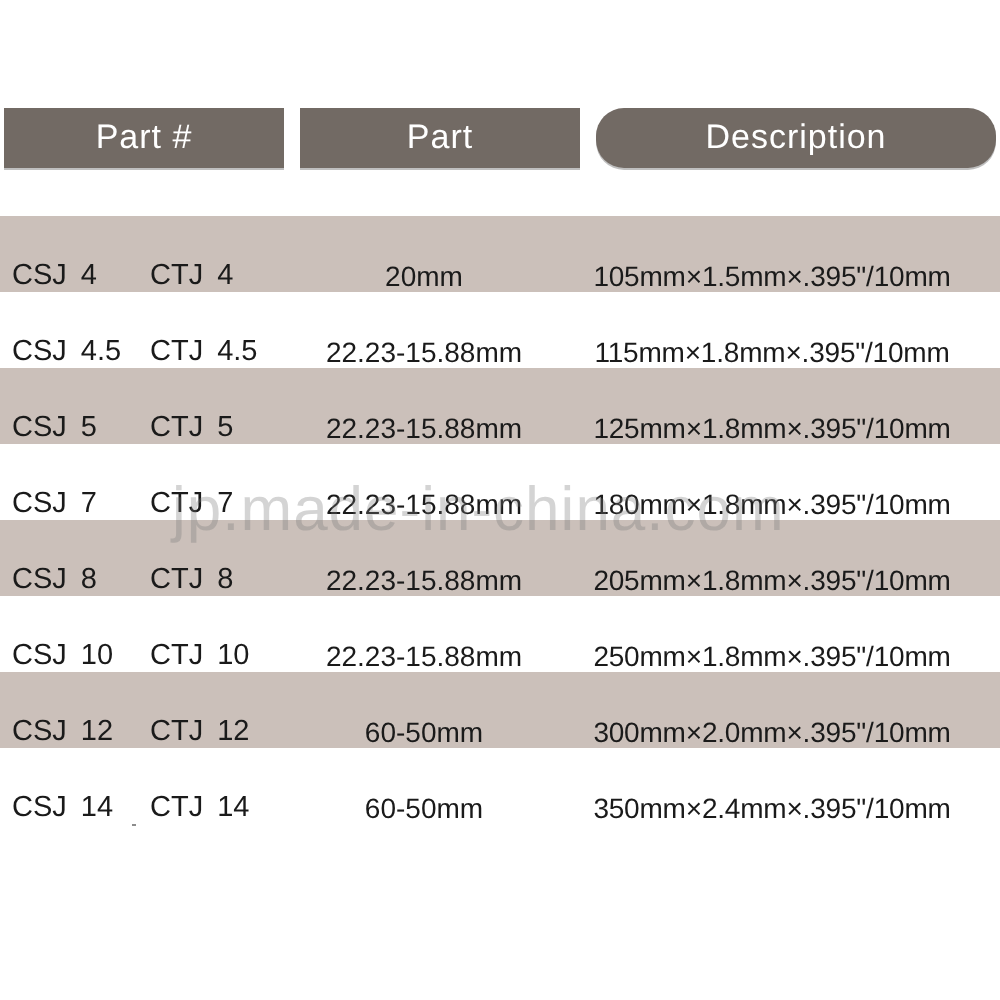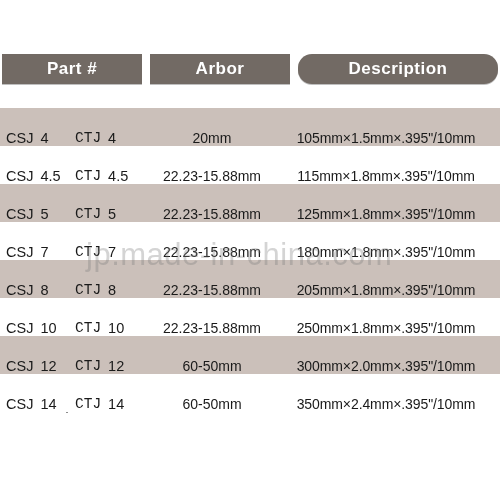--- a/index.html
+++ b/index.html
@@ -38,21 +38,20 @@
     background: #726a64;
     color: #ffffff;
     display: flex;
     align-items: center;
     justify-content: center;
     font-size: 17px;
     letter-spacing: 0.5px;
     height: 30px;
     box-sizing: border-box;
     box-shadow: 0 1px 0 rgba(0,0,0,0.25);
-    font-weight: bold;
   }
   .header-cell.part { width: 140px; }
   .header-cell.arbor { width: 140px; }
   .header-cell.desc  { flex: 1 1 auto; border-radius: 14px; }
 
   
   #table-body {
     position: absolute;
     left: 0;
     top: 108px;
@@ -80,21 +79,21 @@
     width: 66px;
     padding-left: 6px;
     justify-content: flex-start;
   }
   .cell-part .code { margin-right: 7px; }
   .cell-arbor {
     width: 82px;
     padding-left: 9px;
     justify-content: flex-start;
   }
-  .cell-arbor .code { margin-right: 7px; font-family: Liberation Mono, monospace; }
+  .cell-arbor .code { margin-right: 7px; }
   .cell-bore {
     width: 128px;
     justify-content: center;
     font-size: 14px;
   }
   .cell-desc {
     flex: 1 1 auto;
     justify-content: center;
     padding-right: 4px;
     font-size: 14px;
@@ -128,21 +127,21 @@
 </head>
 <body>
 
 <div id="page">
 
   <div id="header-row">
     <div class="header-cell part">
       <span>Part #</span>
     </div>
     <div class="header-cell arbor">
-      <span>Arbor</span>
+      <span>Part</span>
     </div>
     <div class="header-cell desc">
       <span>Description</span>
     </div>
   </div>
 
   <div id="column-divider"></div>
 
   <div id="table-body">
       <div class="data-row shaded">

